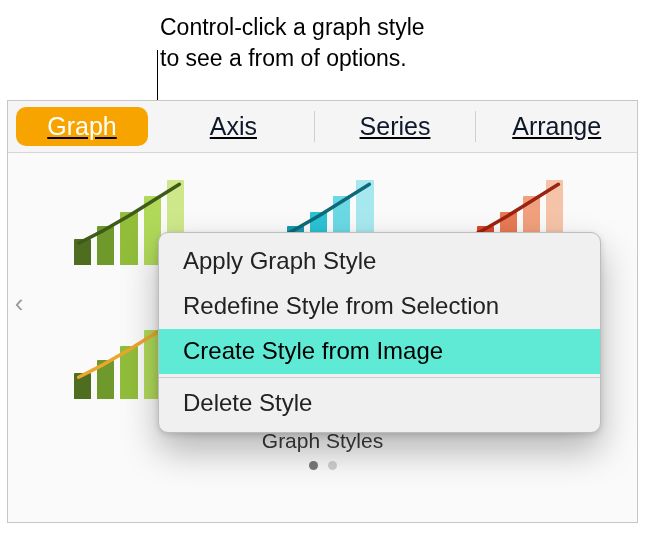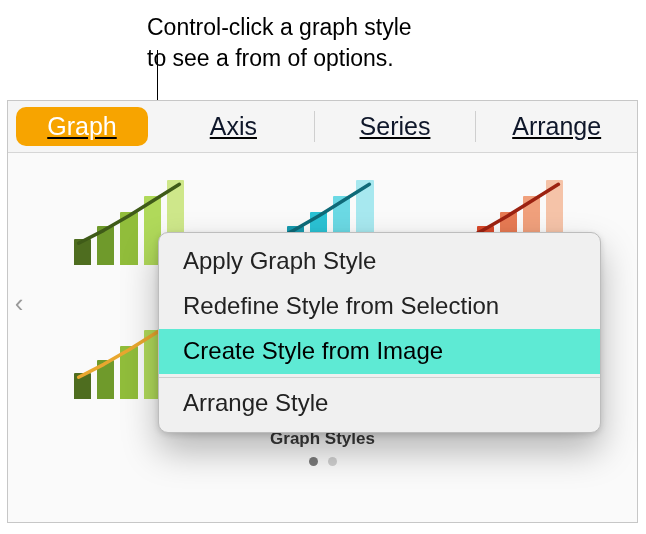--- a/index.html
+++ b/index.html
@@ -6,21 +6,21 @@
     body {
       font-family: -apple-system, BlinkMacSystemFont, "Helvetica Neue", Arial, sans-serif;
       width: 646px;
       height: 534px;
       position: relative;
       background: #fff;
     }
     .callout {
       position: absolute;
       top: 12px;
-      left: 147px;
+      left: 160px;
       font-size: 23px;
       line-height: 1.35;
       color: #000;
     }
     .callout-line {
       position: absolute;
       left: 157px;
       top: 50px;
       width: 1px;
       height: 154px;
@@ -113,22 +113,22 @@
       flex: 1;
       border-radius: 1px 1px 0 0;
     }
     .lineoverlay {
       position: absolute;
       inset: 0;
       pointer-events: none;
     }
     .section-label {
       text-align: center;
-      font-size: 17px;
-      font-weight: 700;
+      font-size: 21px;
+      font-weight: 400;
       color: #3a3a3a;
       margin-top: 30px;
     }
     .page-dots {
       display: flex;
       justify-content: center;
       gap: 10px;
       margin-top: 8px;
     }
     .dot {
@@ -269,14 +269,14 @@
     </div>
   </div>
 
 </div>
 
 <div class="context-menu">
   <div class="menu-item">Apply Graph Style</div>
   <div class="menu-item">Redefine Style from Selection</div>
   <div class="menu-item highlighted">Create Style from Image</div>
   <div class="menu-sep"></div>
-  <div class="menu-item">Arrange Style</div>
+  <div class="menu-item">Delete Style</div>
 </div>
 
 </body></html>

